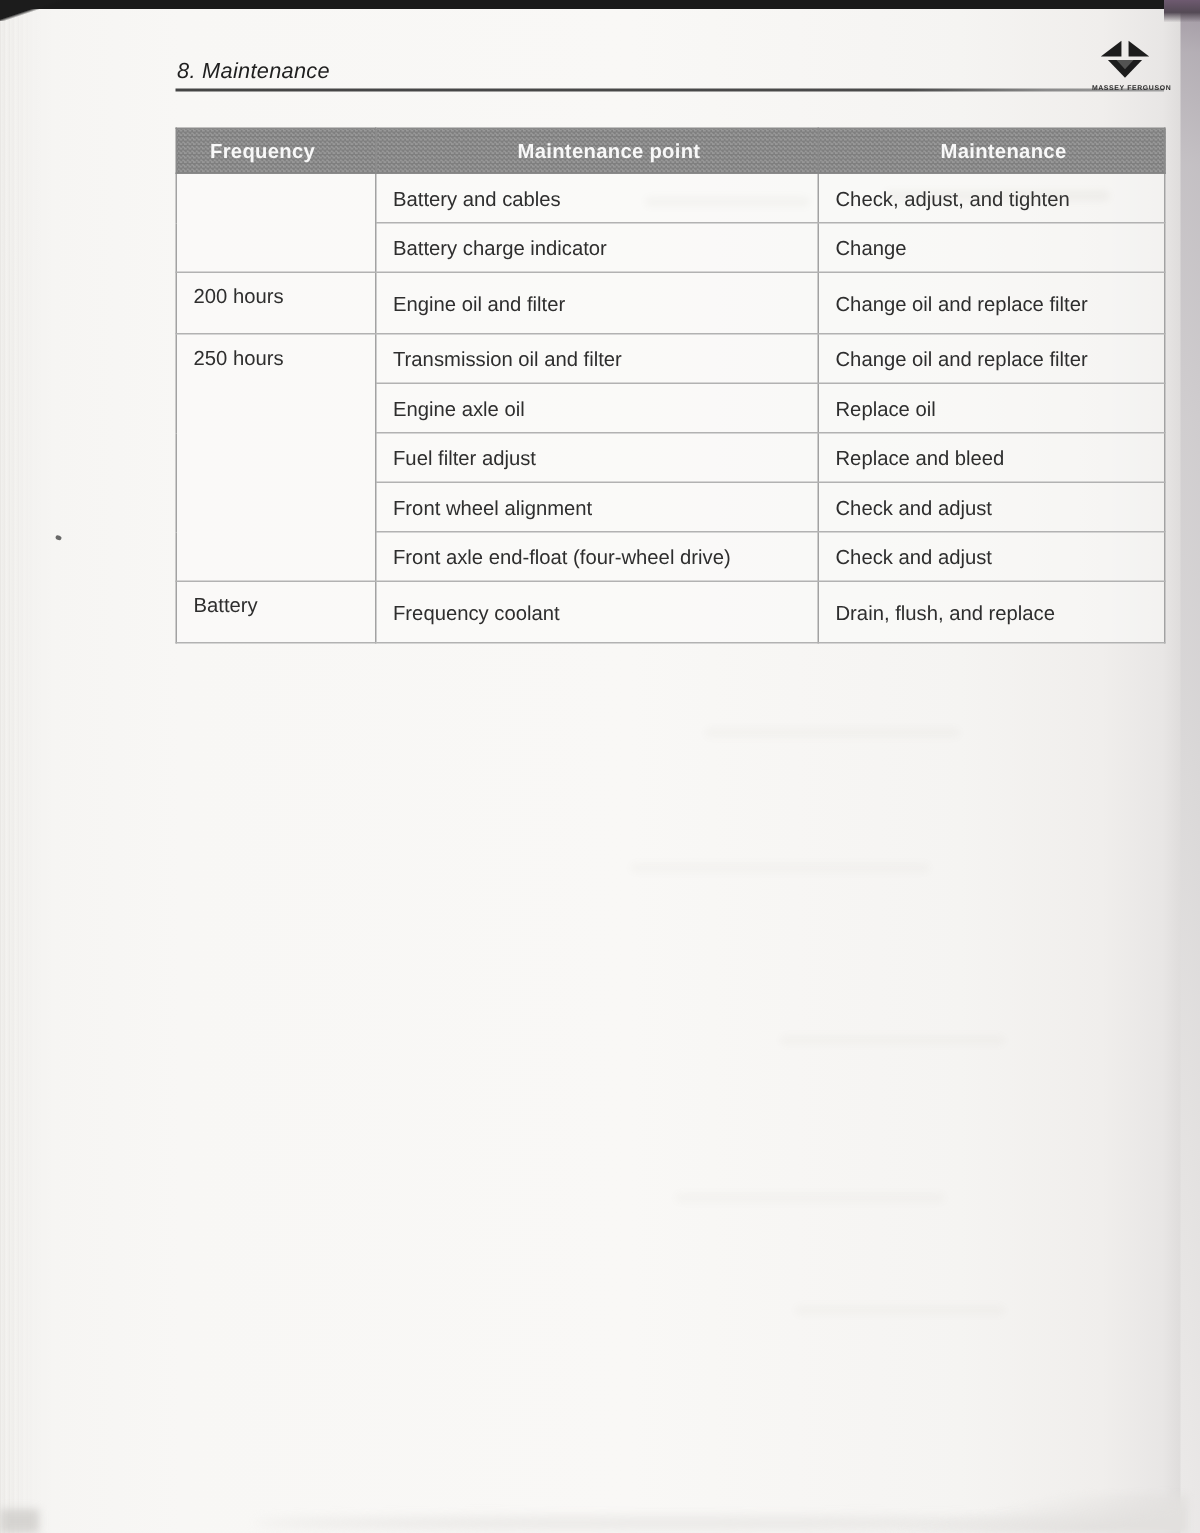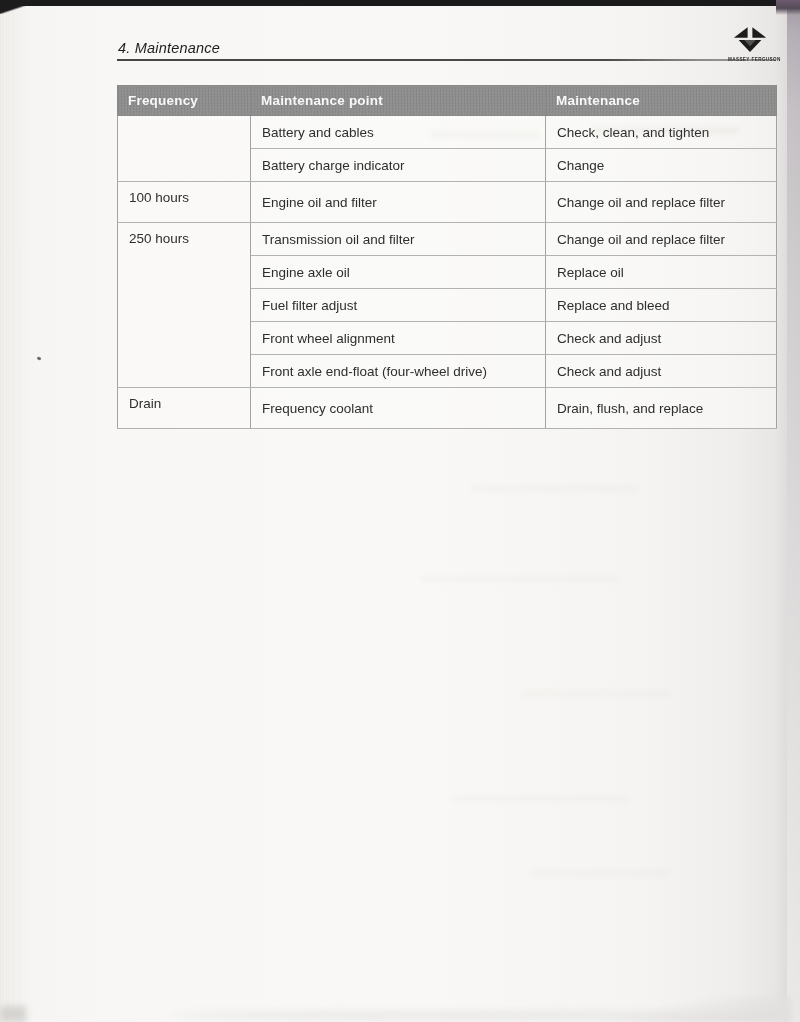--- a/index.html
+++ b/index.html
@@ -86,28 +86,28 @@
   }
   
   table.maint{
     position:absolute;left:117px;top:85px;width:659px;
     border-collapse:collapse;table-layout:fixed;
     font-size:13.5px;color:var(--body_text);
     border:1px solid var(--table_border);
   }
   table.maint th{
     height:29px;text-align:left;vertical-align:middle;
-    padding:0 6px 0 10px;
+    padding:0 6px 0 22px;
     color:var(--table_header_text);font-weight:bold;font-size:13.5px;letter-spacing:.2px;
     background-color:var(--table_header_bg);
     background-image:repeating-conic-gradient(#989898 0% 25%,#7f7f7f 0% 50%);
     background-size:3px 3px;
     border:1px solid #8a8a8a;
   }
-  table.maint th + th{border-left:1px solid #9d9d9d;}
+  table.maint th + th{border-left:1px solid #9d9d9d;text-align:center;}
   table.maint td{
     height:32px;vertical-align:middle;
     padding:0 8px 0 11px;
     border:1px solid var(--table_inner_border);
     background:rgba(252,251,249,.55);
   }
   table.maint td.freq{vertical-align:top;padding-top:8px;}
   table.maint tr > td{border-top-color:#bcbcbc;}
   table.maint td{border-left-color:#a2a2a2;border-right-color:#a2a2a2;}
   
@@ -127,21 +127,21 @@
 
   <div class="left-edge"></div>
   <div class="right-edge"></div>
   <div class="top-band"></div>
   <div class="top-band-left"></div>
   <div class="top-right-corner"></div>
   <div class="bottom-shadow"></div>
   <div class="bottom-left-corner"></div>
   <div class="bottom-right-curve"></div>
 
-  <div class="page-title">4. Maintenance</div>
+  <div class="page-title">8. Maintenance</div>
   <div class="header-rule"></div>
 
   <div class="logo">
     <svg width="38" height="27" viewBox="0 0 40 28">
       <polygon points="3,11 17.5,0 17.5,11" fill="#1c1c1c"></polygon>
       <polygon points="22.5,0 37,11 22.5,11" fill="#1c1c1c"></polygon>
       <polygon points="8,13.5 32,13.5 20,26" fill="#1c1c1c"></polygon>
       <polygon points="14,13.5 26,13.5 20,20" fill="#f7f6f4" opacity="0.25"></polygon>
     </svg>
     <div class="brand">MASSEY FERGUSON</div>
@@ -157,28 +157,28 @@
       <tr>
         <th>Frequency</th>
         <th>Maintenance point</th>
         <th>Maintenance</th>
       </tr>
     </thead>
     <tbody>
         <tr>
           <td class="freq" rowspan="2"></td>
           <td>Battery and cables</td>
-          <td>Check, clean, and tighten</td>
+          <td>Check, adjust, and tighten</td>
         </tr>
         <tr>
           <td>Battery charge indicator</td>
           <td>Change</td>
         </tr>
         <tr>
-          <td class="freq" rowspan="1">100 hours</td>
+          <td class="freq" rowspan="1">200 hours</td>
           <td>Engine oil and filter</td>
           <td>Change oil and replace filter</td>
         </tr>
         <tr>
           <td class="freq" rowspan="5">250 hours</td>
           <td>Transmission oil and filter</td>
           <td>Change oil and replace filter</td>
         </tr>
         <tr>
           <td>Engine axle oil</td>
@@ -190,21 +190,21 @@
         </tr>
         <tr>
           <td>Front wheel alignment</td>
           <td>Check and adjust</td>
         </tr>
         <tr>
           <td>Front axle end-float (four-wheel drive)</td>
           <td>Check and adjust</td>
         </tr>
         <tr>
-          <td class="freq" rowspan="1">Drain</td>
+          <td class="freq" rowspan="1">Battery</td>
           <td>Frequency coolant</td>
           <td>Drain, flush, and replace</td>
         </tr>
       </tbody>
   </table>
 
   <div class="speck"></div>
 
   <div class="smudge" style="left:590px;top:127px;width:150px;opacity:.07"></div>
   <div class="smudge" style="left:430px;top:131px;width:110px;opacity:.05"></div>

